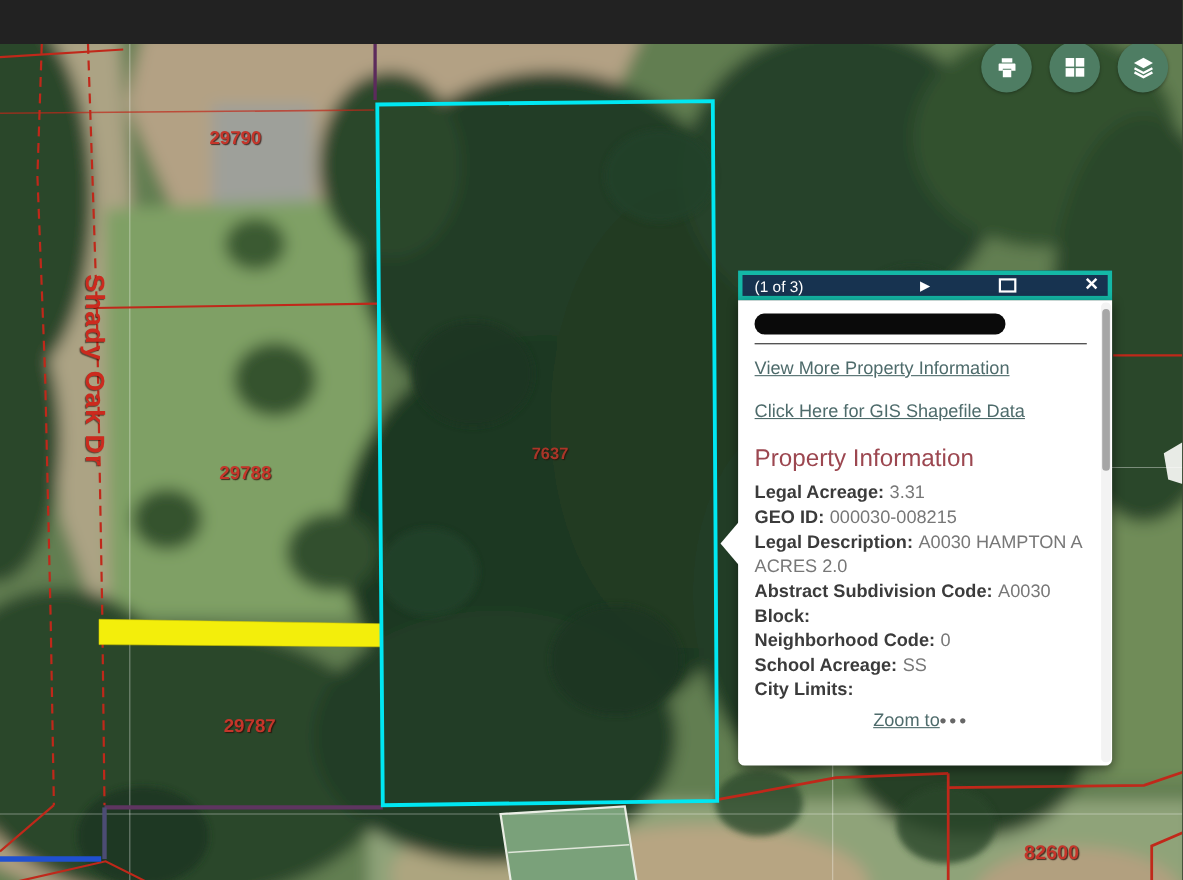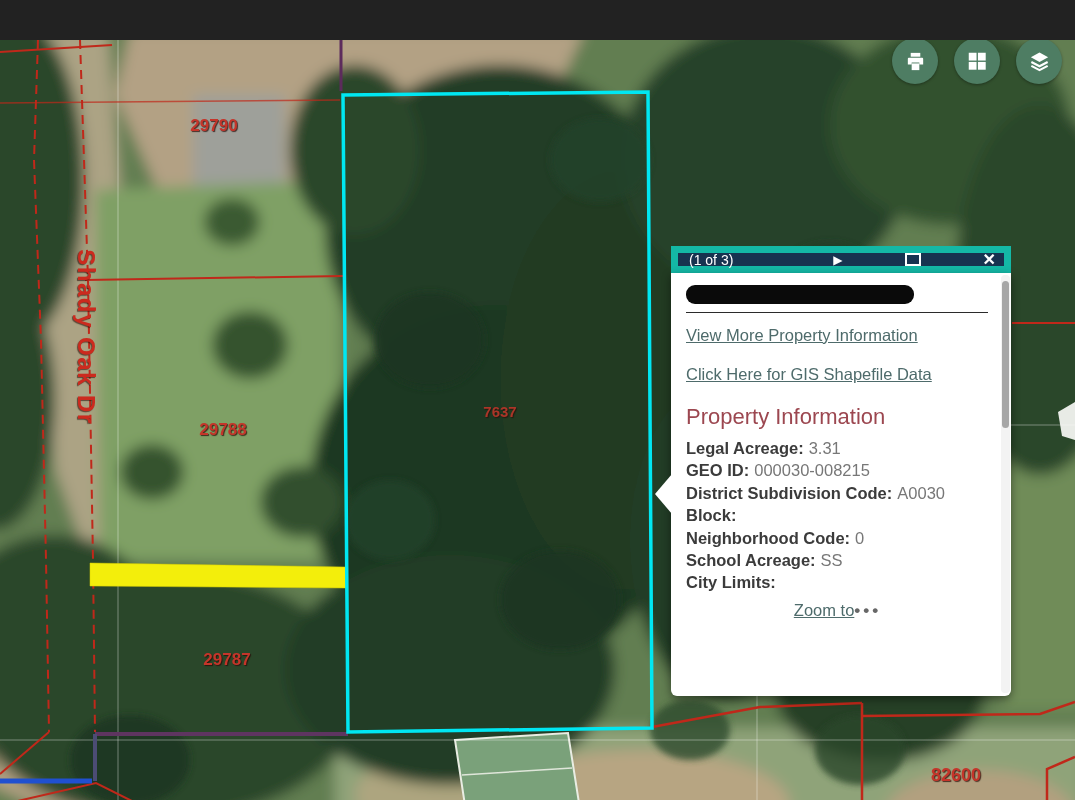--- a/index.html
+++ b/index.html
@@ -12,21 +12,21 @@
          fill:#cc2a1e;letter-spacing:1.5px;text-shadow:1px 1px 1px rgba(40,10,5,.6);}
 
   
   .circle-btn{position:absolute;top:-2px;width:46px;height:46px;border-radius:50%;
       background:#4e7d63;display:flex;align-items:center;justify-content:center;
       box-shadow:0 1px 3px rgba(0,0,0,.35);cursor:pointer;}
   .circle-btn svg{display:block;}
 
   
   .popup{position:absolute;left:671px;top:206px;width:340px;}
-  .popup-titlebar{height:27px;background:#173350;border:7px solid #14b8a6;
+  .popup-titlebar{height:27px;background:#173350;border:4px solid #14b8a6;
       box-sizing:border-box;display:flex;align-items:center;color:#fff;
       font-size:14px;padding:0 8px 0 11px;gap:48px;}
   .popup-title{flex:1;}
   .tb-btn{color:#fff;cursor:pointer;display:inline-flex;align-items:center;
       justify-content:center;margin-left:14px;}
   .tb-arrow{font-size:12px;line-height:1;}
   .tb-max{width:12px;height:9px;border:2px solid #fff;}
   .tb-close{font-size:16px;font-weight:bold;line-height:1;}
   .popup-body{position:relative;background:#ffffff;height:423px;box-sizing:border-box;
       padding:8px 22px 10px 15px;border-radius:0 0 6px 6px;
@@ -204,21 +204,22 @@
       <div class="redacted"></div>
       <div class="sep"></div>
 
       <a class="plink">View More Property Information</a>
       <a class="plink">Click Here for GIS Shapefile Data</a>
 
       <div class="pheading">Property Information</div>
 
       <div class="prow"><span class="plbl">Legal Acreage:</span><span class="pval">3.31</span></div>
       <div class="prow"><span class="plbl">GEO ID:</span><span class="pval">000030-008215</span></div>
-      <div class="prow"><span class="plbl">District Subdivision Code:</span><span class="pval">A0030</span></div>
+      <div class="prow"><span class="plbl">Legal Description:</span><span class="pval">A0030 HAMPTON A ACRES 2.0</span></div>
+      <div class="prow"><span class="plbl">Abstract Subdivision Code:</span><span class="pval">A0030</span></div>
       <div class="prow"><span class="plbl">Block:</span><span class="pval"></span></div>
       <div class="prow"><span class="plbl">Neighborhood Code:</span><span class="pval">0</span></div>
       <div class="prow"><span class="plbl">School Acreage:</span><span class="pval">SS</span></div>
       <div class="prow"><span class="plbl">City Limits:</span><span class="pval"></span></div>
 
       <div class="zoomrow">
         <a class="zoomto">Zoom to</a>
         <span class="ellipsis">•••</span>
       </div>
 

